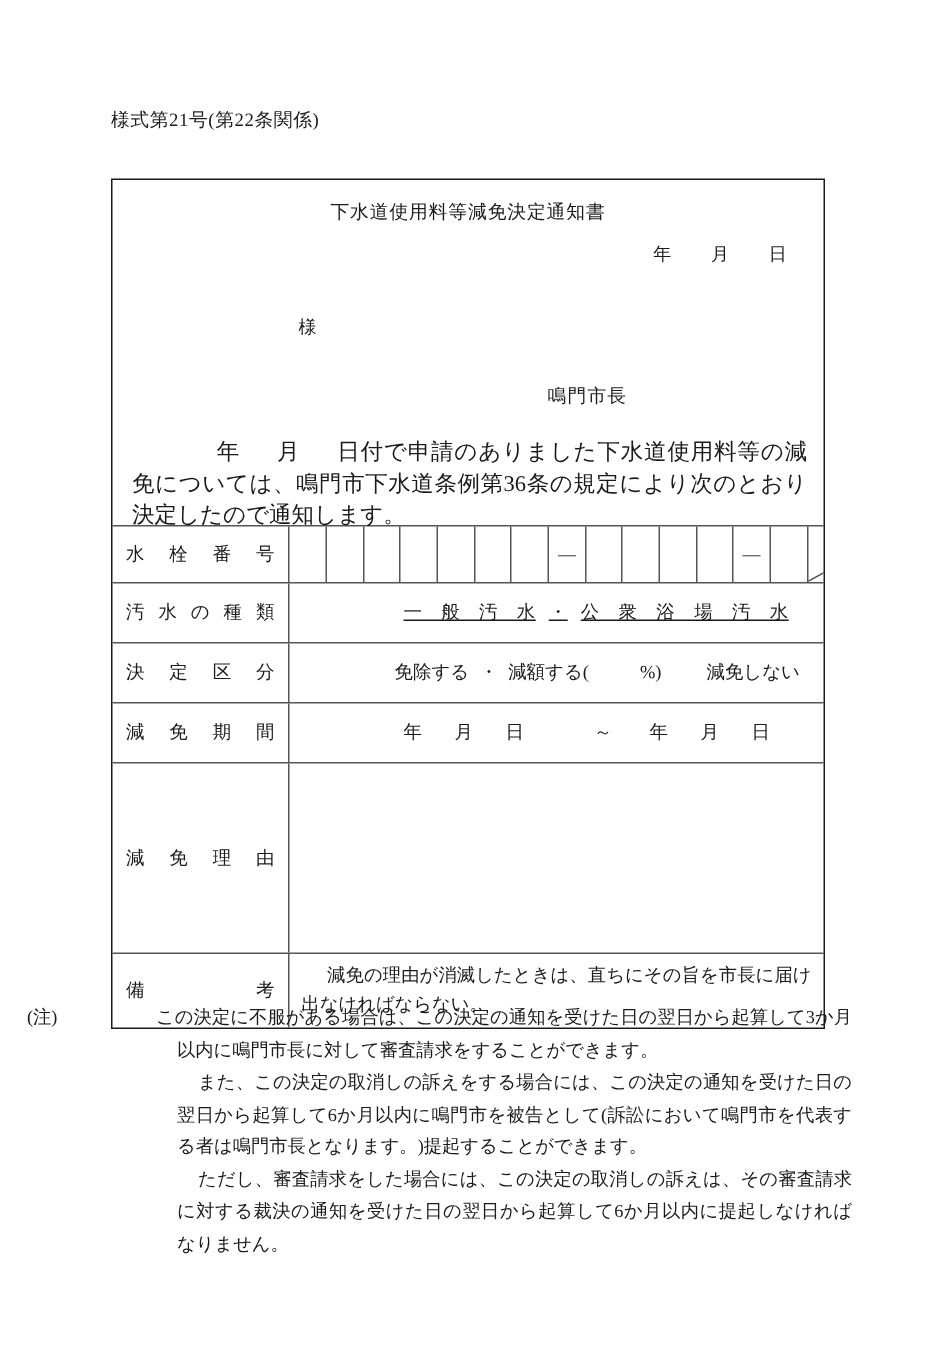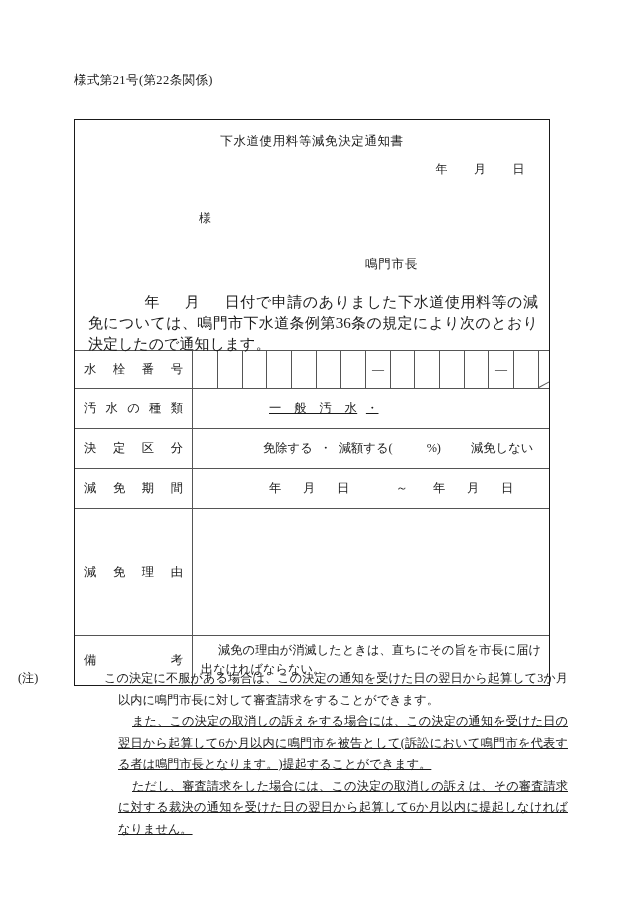--- a/index.html
+++ b/index.html
@@ -179,21 +179,21 @@
     width: 500px;
     font-size: 12.2px;
     line-height: 21.5px;
   }
   .notes p {
     margin: 0;
     text-align: justify;
     text-justify: inter-character;
   }
   .notes p.p1 { text-indent: 0; padding-left: 50px; text-indent: -50px; }
-  .notes p.p2 { padding-left: 50px; text-indent: 14px; text-decoration: underline; }
+  .notes p.p2 { padding-left: 50px; text-indent: 14px; }
   .notes .mk { display: inline-block; width: 36px; }
 </style>
 </head>
 <body>
 
 <div class="page">
 
   <div class="form-number">様式第21号(第22条関係)</div>
 
   <div class="form-box">
@@ -246,20 +246,21 @@
           <span>汚</span>
           <span>水</span>
           <span>の</span>
           <span>種</span>
           <span>類</span>
         </span>
       </div>
       <div class="row-value">
         <span>一　般　汚　水</span>
         <span class="sep">・</span>
+        <span>公　衆　浴　場　汚　水</span>
       </div>
     </div>
 
     <div class="row r-decide">
       <div class="row-label">
         <span class="lbl">
           <span>決</span>
           <span>定</span>
           <span>区</span>
           <span>分</span>

